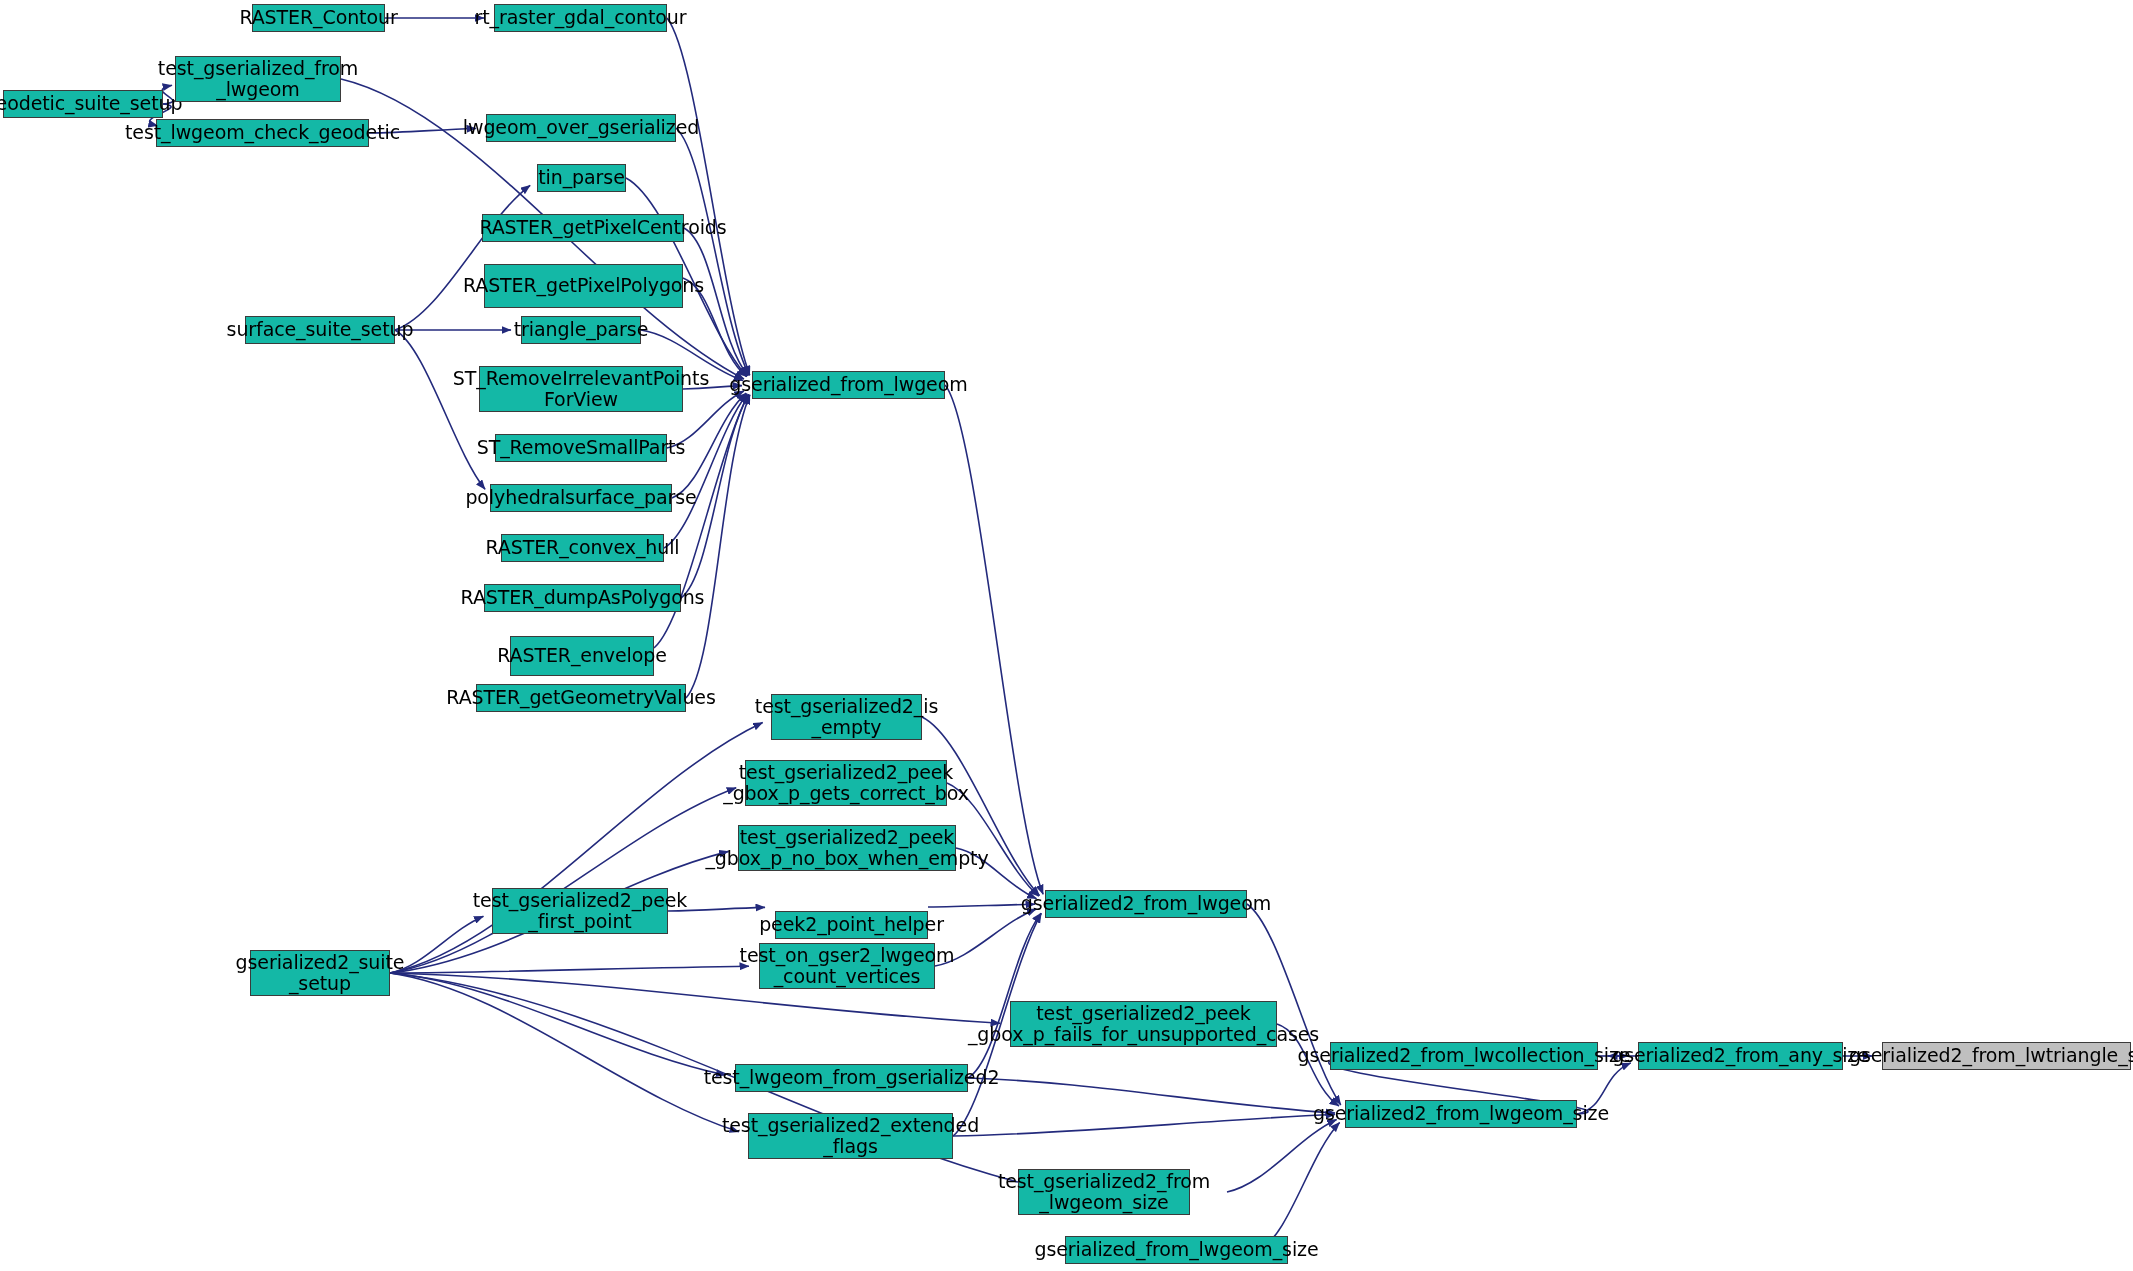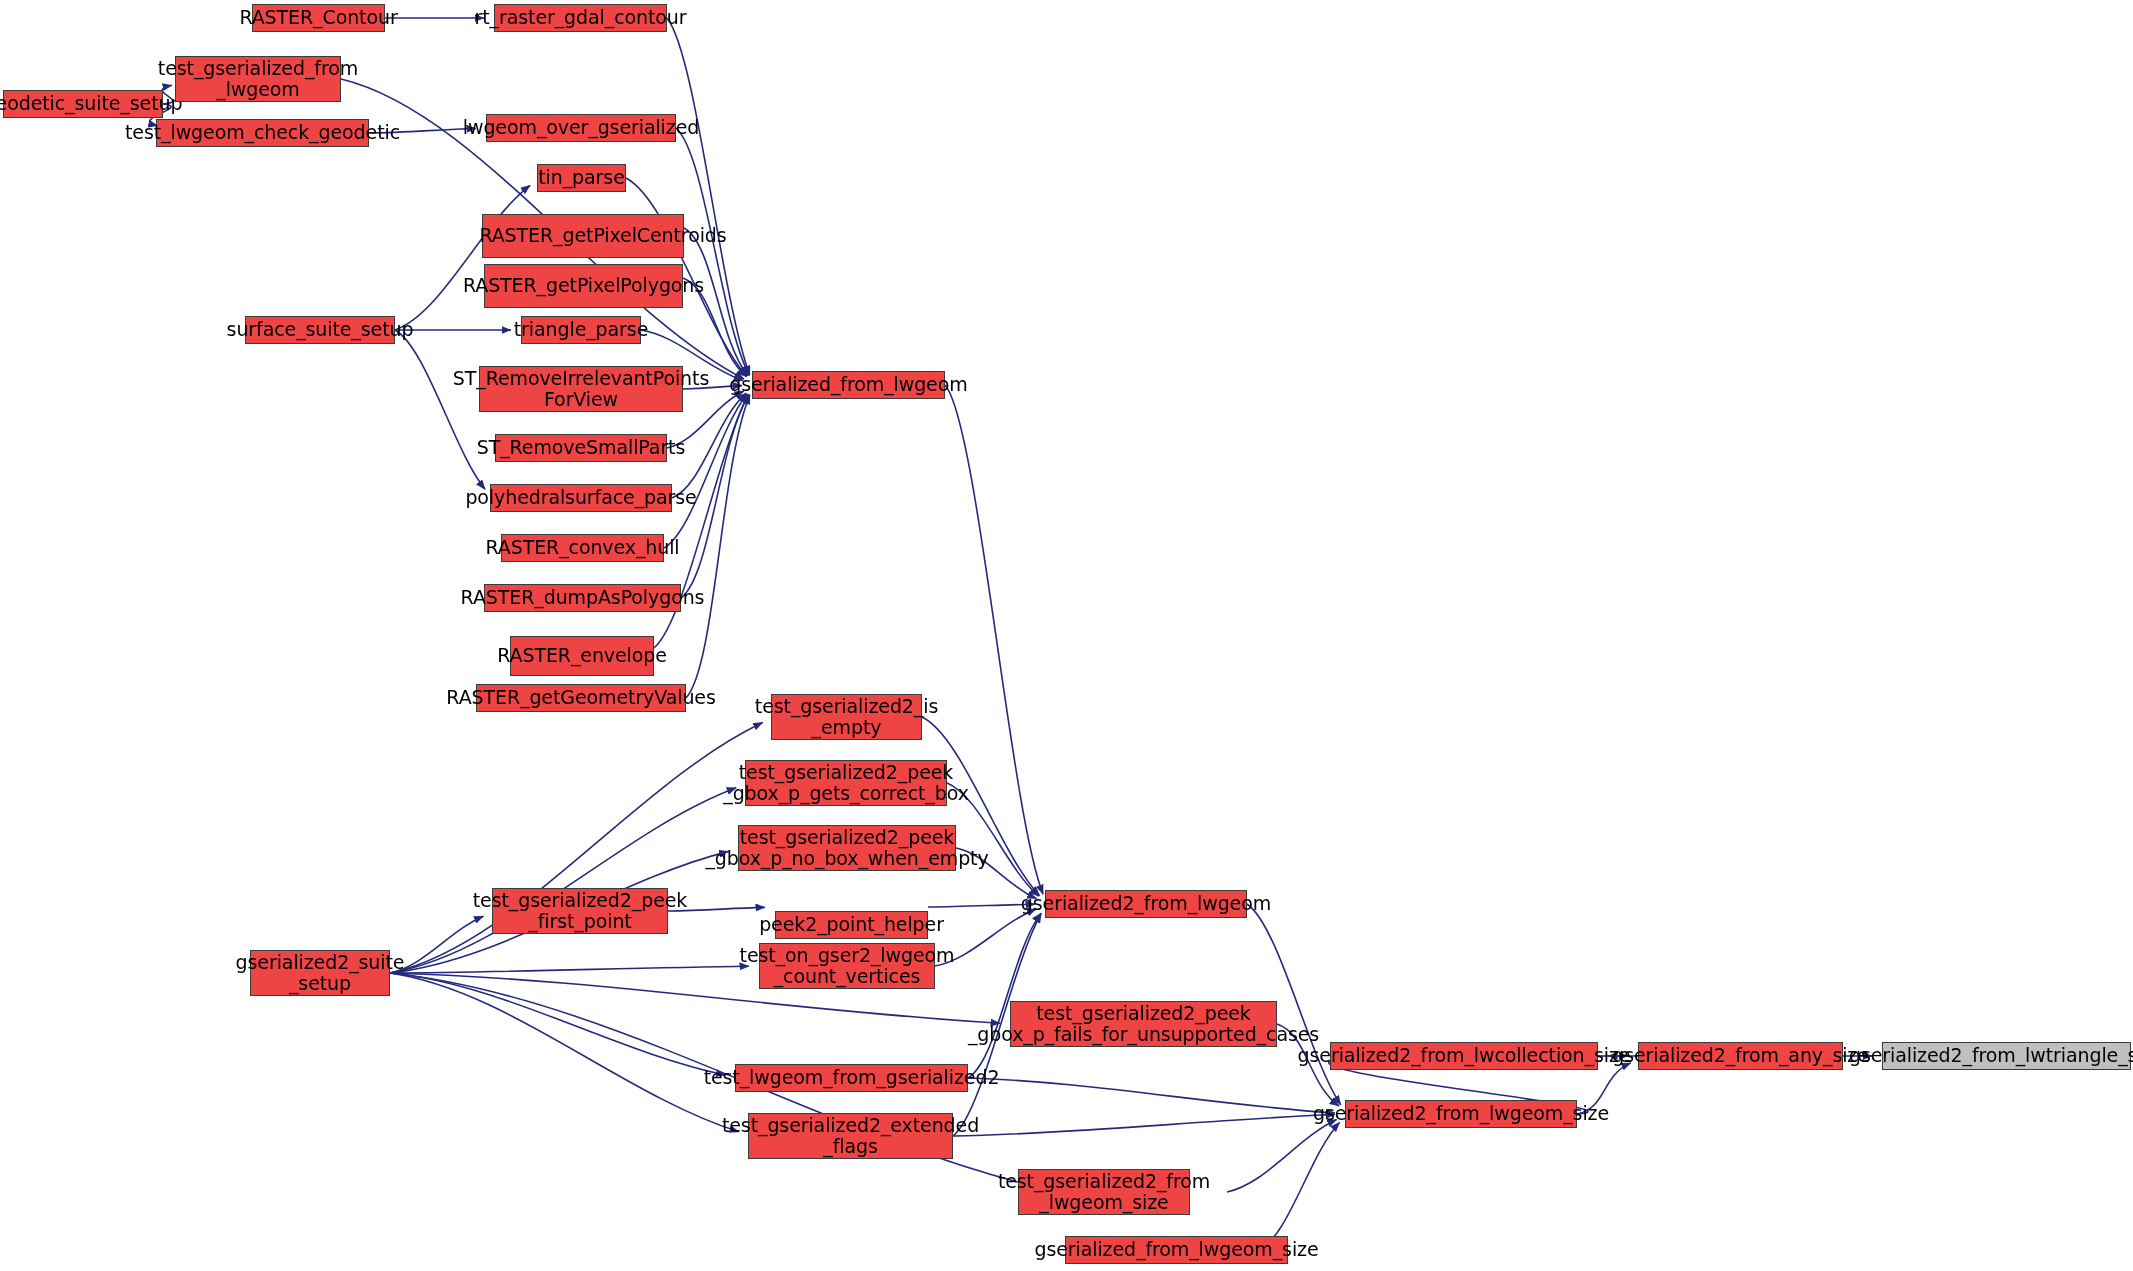--- a/index.html
+++ b/index.html
@@ -20,21 +20,21 @@
     left: 0;
     top: 0;
     width: 2133px;
     height: 1271px;
     pointer-events: none;
   }
   .node {
     position: absolute;
     box-sizing: border-box;
     border: 1.5px solid #3b3b3b;
-    background: #ef4444;
+    background: #14b8a6;
     color: #000000;
     font-size: 19px;
     line-height: 1.12;
     display: flex;
     align-items: center;
     justify-content: center;
     text-align: center;
     white-space: pre-line;
     letter-spacing: -0.1px;
     z-index: 5;
@@ -107,21 +107,21 @@
       </g>
   </svg>
 <div class="node" style="left: 3px; top: 90px; width: 160px; height: 28px;">geodetic_suite_setup</div>
     <div class="node" style="left: 252px; top: 4px; width: 133px; height: 28px;">RASTER_Contour</div>
     <div class="node" style="left: 175px; top: 56px; width: 166px; height: 46px;">test_gserialized_from
 _lwgeom</div>
     <div class="node" style="left: 156px; top: 119px; width: 213px; height: 28px;">test_lwgeom_check_geodetic</div>
     <div class="node" style="left: 494px; top: 4px; width: 173px; height: 28px;">rt_raster_gdal_contour</div>
     <div class="node" style="left: 486px; top: 114px; width: 190px; height: 28px;">lwgeom_over_gserialized</div>
     <div class="node" style="left: 537px; top: 164px; width: 89px; height: 28px;">tin_parse</div>
-    <div class="node" style="left: 482px; top: 214px; width: 202px; height: 44px; padding-left: 40px;">RASTER_getPixelCentroids</div>
+    <div class="node" style="left: 482px; top: 214px; width: 202px; height: 28px; padding-left: 40px;">RASTER_getPixelCentroids</div>
     <div class="node" style="left: 484px; top: 264px; width: 199px; height: 44px;">RASTER_getPixelPolygons</div>
     <div class="node" style="left: 245px; top: 316px; width: 150px; height: 28px;">surface_suite_setup</div>
     <div class="node" style="left: 521px; top: 316px; width: 120px; height: 28px;">triangle_parse</div>
     <div class="node" style="left: 479px; top: 366px; width: 204px; height: 46px; text-align: center;">ST_RemoveIrrelevantPoints
 ForView</div>
     <div class="node" style="left: 495px; top: 434px; width: 172px; height: 28px;">ST_RemoveSmallParts</div>
     <div class="node" style="left: 490px; top: 484px; width: 182px; height: 28px;">polyhedralsurface_parse</div>
     <div class="node" style="left: 501px; top: 534px; width: 163px; height: 28px;">RASTER_convex_hull</div>
     <div class="node" style="left: 484px; top: 584px; width: 197px; height: 28px;">RASTER_dumpAsPolygons</div>
     <div class="node" style="left: 510px; top: 636px; width: 144px; height: 40px;">RASTER_envelope</div>

